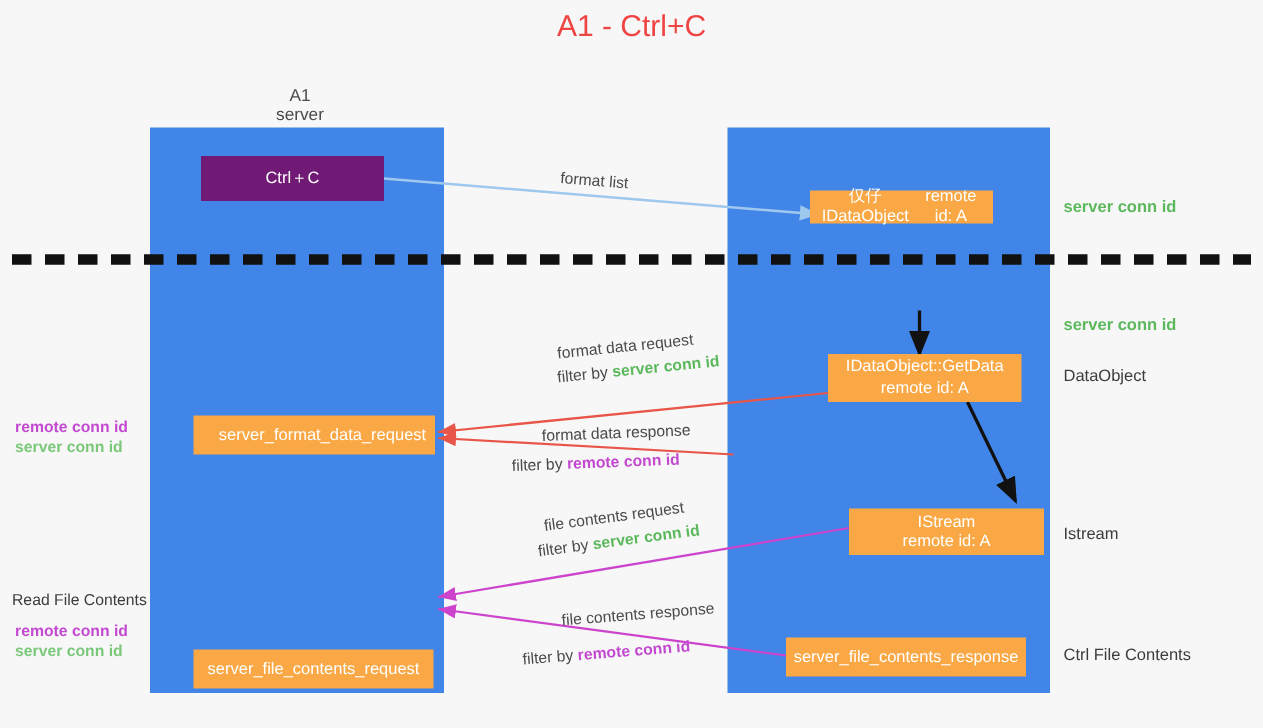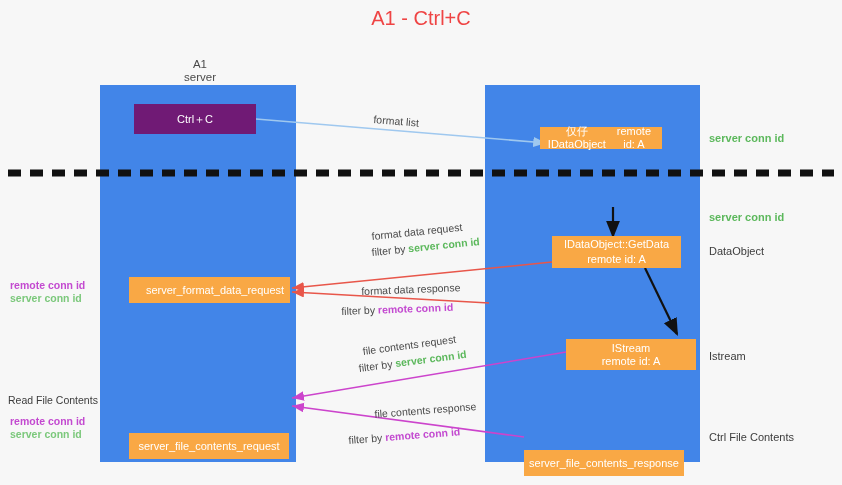--- a/index.html
+++ b/index.html
@@ -123,21 +123,21 @@
 
   <div class="box orange" style="left:129px;top:277px;width:161px;height:26px;padding-left:15px;">
     <span>server_format_data_request</span>
   </div>
 
 
   <div class="box orange" style="left:129px;top:393px;width:160px;height:26px;margin-top:40px;">
     <span>server_file_contents_request</span>
   </div>
 
-  <div class="box orange" style="left:524px;top:450px;width:160px;height:26px;">
+  <div class="box orange" style="left:524px;top:425px;width:160px;height:26px;">
     <span>server_file_contents_response</span>
   </div>
 
   <div class="lbl rot" style="left:374px;top:113px;transform:rotate(4.6deg);">
     <span>format list</span>
   </div>
 
   <div class="lbl rot" style="left:371px;top:230px;transform:rotate(-5.8deg);">
     <span>format data request</span>
   </div>

